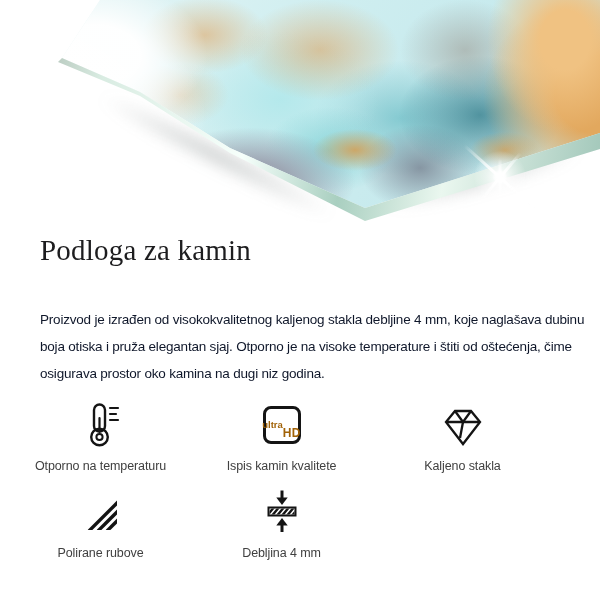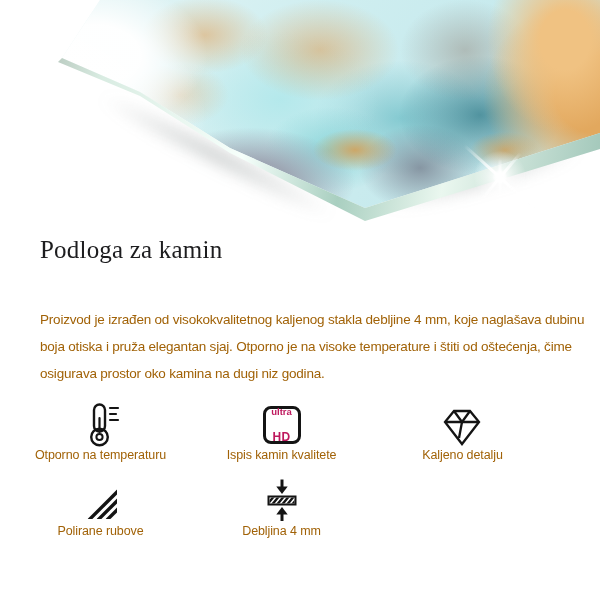--- a/index.html
+++ b/index.html
@@ -44,33 +44,33 @@
   .sparkle .ray{position:absolute;height:3px;border-radius:2px;top:-1.5px;filter:blur(.4px);
     background:linear-gradient(90deg,rgba(255,255,255,0),#fff 42%,#fff 58%,rgba(255,255,255,0));}
   .sparkle .r1{width:96px;left:-48px;transform:rotate(42deg);}
   .sparkle .r2{width:64px;left:-32px;transform:rotate(-50deg);}
   .sparkle .r3{width:38px;left:-19px;transform:rotate(90deg);}
   .sparkle .core{position:absolute;left:-7px;top:-7px;width:14px;height:14px;border-radius:50%;
     background:radial-gradient(circle,#fff 25%,rgba(255,255,255,.7) 50%,rgba(255,255,255,0) 78%);}
 
   
   .title{position:absolute;left:40px;top:233px;margin:0;font-family:"Liberation Serif",serif;
-         font-weight:500;font-size:25px;line-height:34px;color:#1d1d1f;letter-spacing:.2px;}
+         font-weight:500;font-size:29px;line-height:34px;color:#1d1d1f;letter-spacing:.2px;}
   .title span{display:block;}
   .desc{position:absolute;left:40px;top:306px;width:548px;margin:0;
-        font-size:13.5px;line-height:27px;color:#a16207;letter-spacing:-0.2px;}
+        font-size:13.5px;line-height:27px;color:#0f172a;letter-spacing:-0.2px;}
 
   
   .features{position:absolute;left:10px;top:402px;width:544px;display:grid;
             grid-template-columns:181px 181px 181px;row-gap:16px;justify-items:center;}
   .feature{display:flex;flex-direction:column;align-items:center;text-align:center;}
   .icon-box{height:46px;display:flex;align-items:flex-start;justify-content:center;}
-  .feature-label{margin-top:0;font-size:12.5px;color:#a16207;letter-spacing:-0.1px;}
+  .feature-label{margin-top:11px;font-size:12.5px;color:#404040;letter-spacing:-0.1px;}
   .uhd{width:32px;height:32px;border:3px solid #141414;border-radius:8px;display:flex;
-       flex-direction:column;align-items:center;justify-content:center;line-height:1;color:#be185d;margin-top:4px;}
+       flex-direction:row;align-items:center;justify-content:center;line-height:1;color:#a16207;margin-top:4px;}
   .uhd-top{font-size:9.5px;font-weight:700;}
   .uhd-bottom{font-size:12px;font-weight:700;letter-spacing:.3px;margin-top:15px;}
   svg{display:block;}
 </style>
 </head>
 <body>
 
 <div class="page">
 
   <div class="hero">
@@ -123,21 +123,21 @@
 
     <div class="feature">
       <div class="icon-box">
         <svg width="42" height="40" viewBox="0 0 42 40" fill="none" stroke="#141414" stroke-width="2.3" stroke-linejoin="miter" style="margin-top:5px">
           <path d="M13 4 L29 4 L38 15 L21 37 L4 15 Z"></path>
           <path d="M4 15 L38 15"></path>
           <path d="M13 4 L21 15 L29 4"></path>
           <path d="M21 15 L18 31"></path>
         </svg>
       </div>
-      <div class="feature-label">Kaljeno detalju</div>
+      <div class="feature-label">Kaljeno stakla</div>
     </div>
 
     <div class="feature">
       <div class="icon-box">
         <svg width="34" height="38" viewBox="0 0 34 38" style="margin-top:6px">
           <defs>
               <clipPath id="tri">
                 <path d="M1 35 L33 3 L33 35 Z"></path>
               </clipPath>
             </defs>

